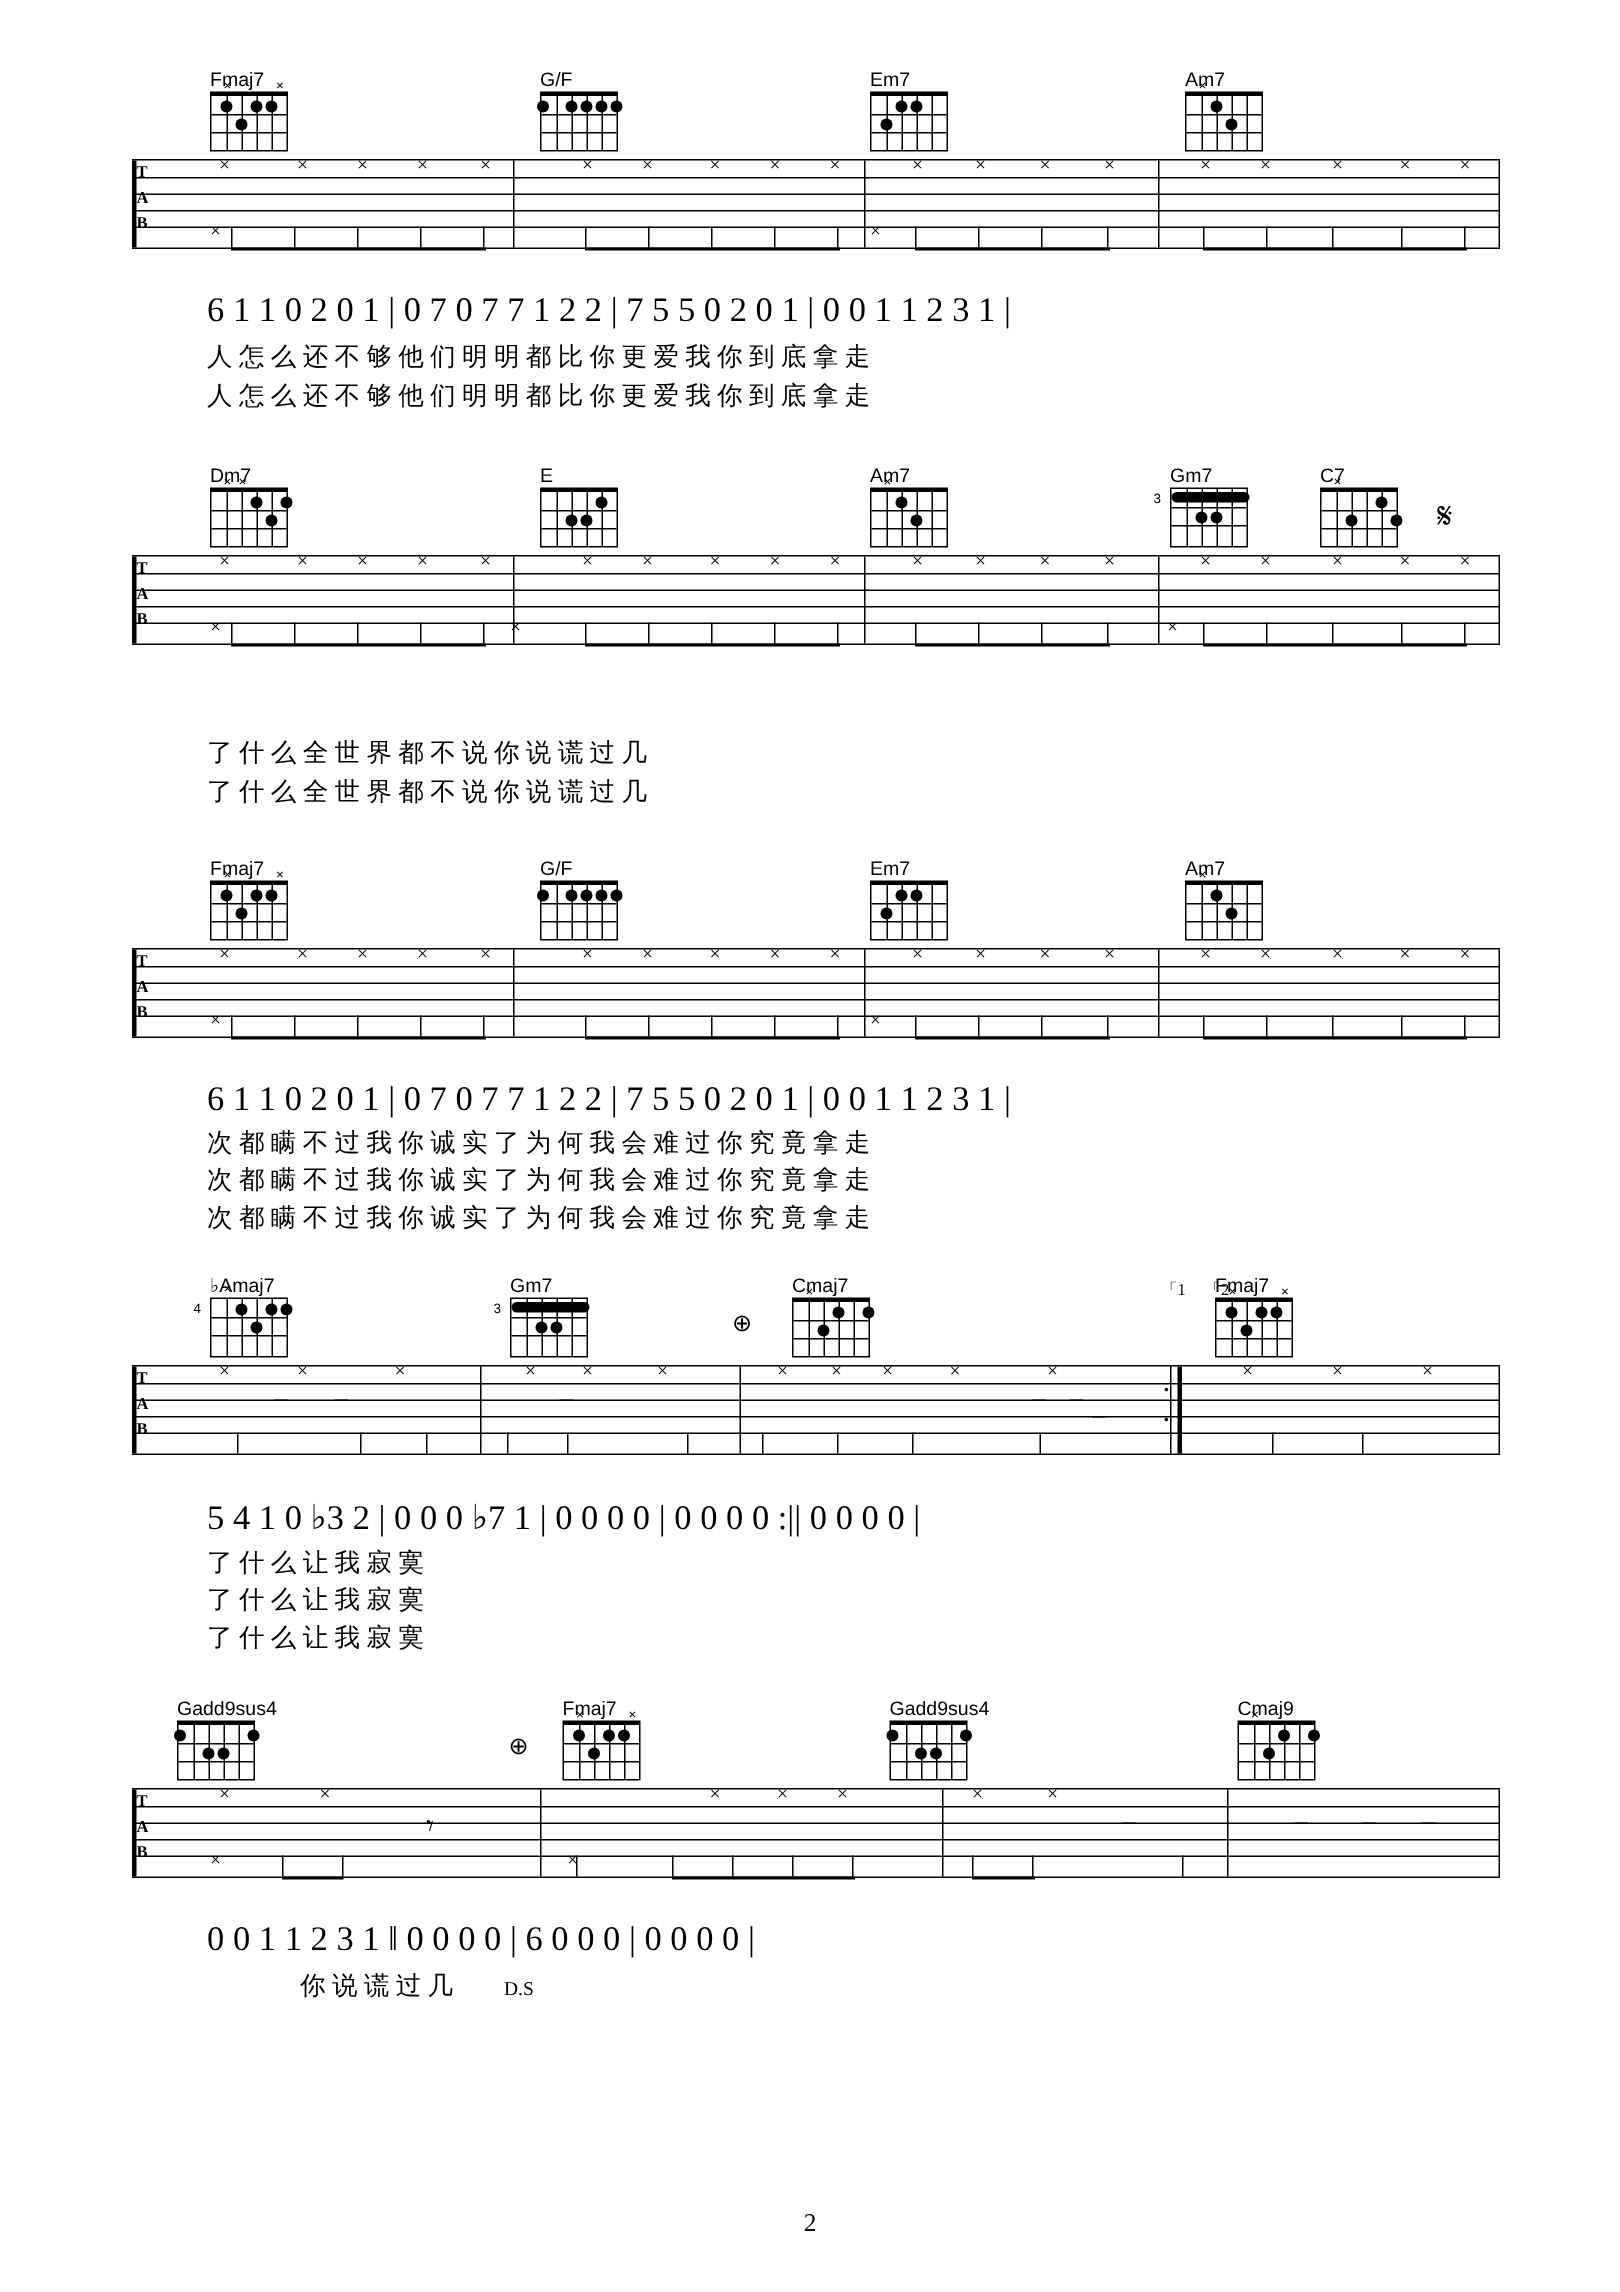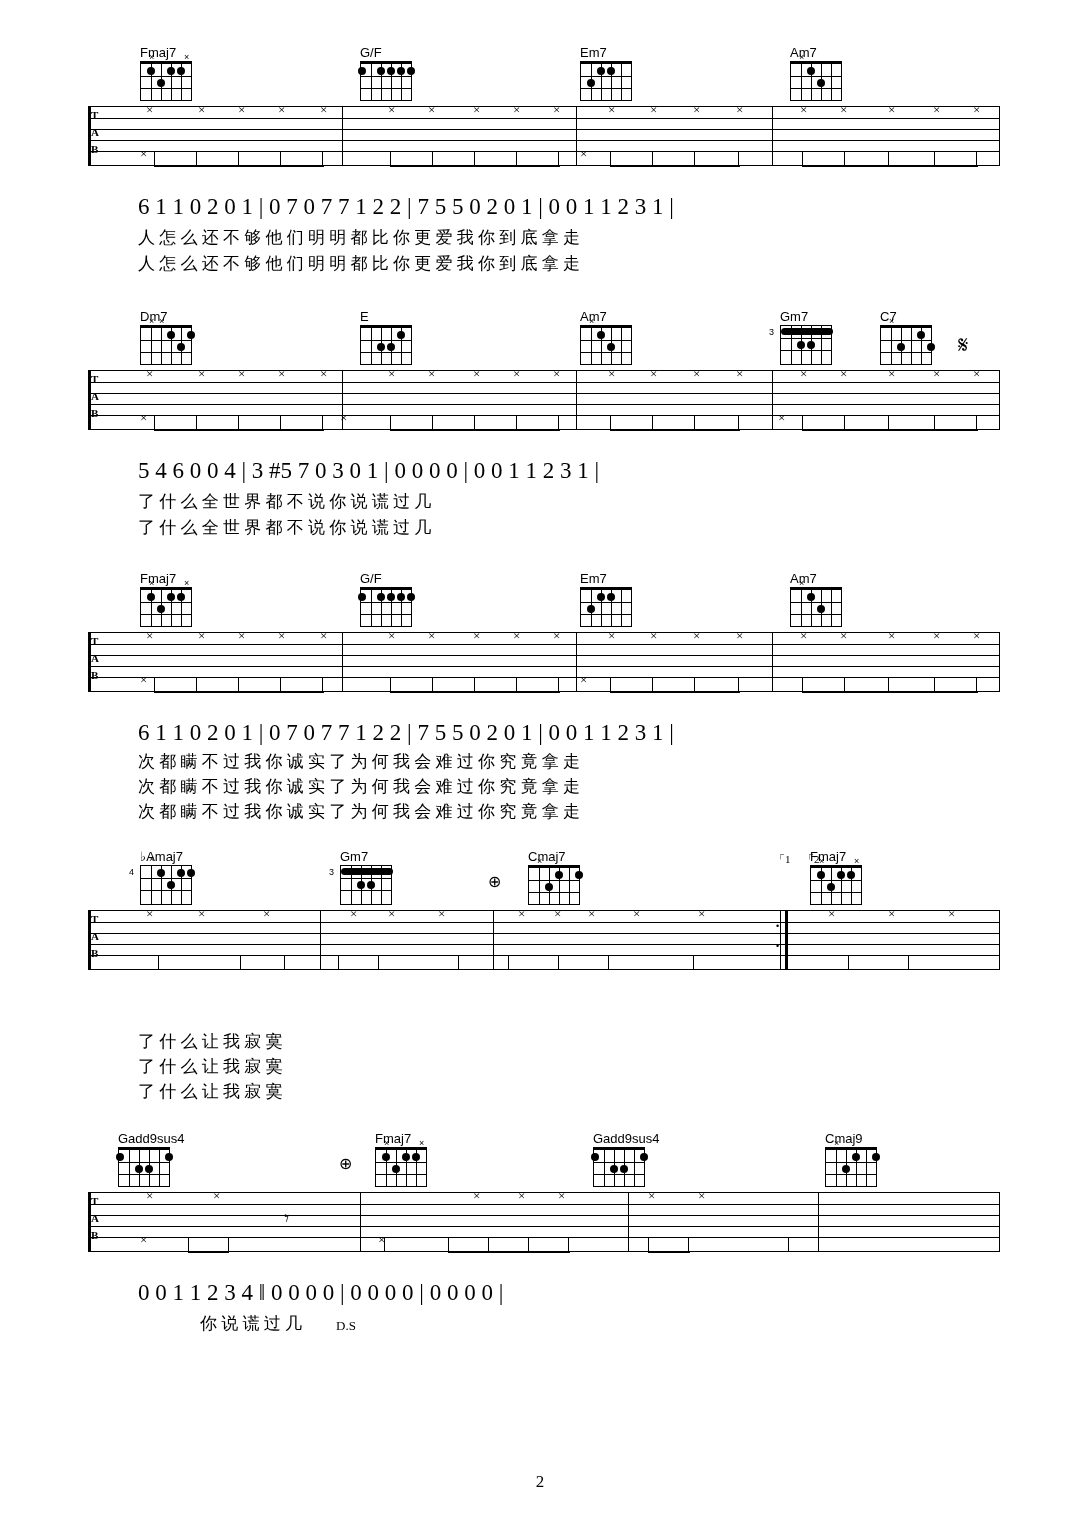--- a/index.html
+++ b/index.html
@@ -310,21 +310,20 @@
         <div class="stem" style="left:756px;top:44px;height:14px"></div>
       <div class="stem" style="left:800px;top:44px;height:14px"></div>
         <div class="stem" style="left:846px;top:44px;height:14px"></div>
         <div class="stem" style="left:888px;top:44px;height:14px"></div>
       <div class="beam" style="left:66px;top:58px;width:170px"></div>
       <div class="beam" style="left:302px;top:58px;width:170px"></div>
       <div class="beam" style="left:522px;top:58px;width:130px"></div>
       <div class="beam" style="left:714px;top:58px;width:176px"></div>
     </div>
 
-    <div class="numrow" style="left:50px;top:148px;">5   4 6 0   0 4 | 3   #5 7 0 3 0 1 |  0   0  0  0   |  0   0 1 1 2 3 1 |</div>
     <div class="lyric" style="left:50px;top:180px;">了  什 么     全 世  界 都  不  说                你 说 谎 过 几</div>
     <div class="lyric" style="left:50px;top:206px;">了  什 么     全 世  界 都  不  说                你 说 谎 过 几</div>
   </div>
 
   <div class="system" style="top:572px;">
     <div class="chord" style="left:52px;top:0;">
       <div class="cname">Fmaj7</div>
       <div class="grid">
         <div class="v" style="left:10px"></div>
           <div class="v" style="left:20px"></div>
@@ -566,20 +565,21 @@
       <div class="stem" style="left:420px;top:44px;height:14px"></div>
         <div class="stem" style="left:470px;top:44px;height:14px"></div>
       <div class="stem" style="left:520px;top:44px;height:14px"></div>
       <div class="stem" style="left:605px;top:44px;height:14px"></div>
       <div class="stem" style="left:760px;top:44px;height:14px"></div>
         <div class="stem" style="left:820px;top:44px;height:14px"></div>
       <div style="position:absolute;left:688px;top:10px;font-size:9px">•</div>
       <div style="position:absolute;left:688px;top:30px;font-size:9px">•</div>
     </div>
 
+    <div class="numrow" style="left:50px;top:148px;">5  4 1 0  ♭3 2 | 0 0 0  ♭7 1 |  0 0 0 0   |  0 0 0 0 :|| 0  0  0  0  |</div>
     <div class="lyric" style="left:50px;top:180px;">了 什 么  让 我      寂 寞</div>
     <div class="lyric" style="left:50px;top:205px;">了 什 么  让 我      寂 寞</div>
     <div class="lyric" style="left:50px;top:230px;">了 什 么  让 我      寂 寞</div>
   </div>
 
   <div class="system" style="top:1132px;">
     <div class="chord" style="left:30px;top:0;">
       <div class="cname">Gadd9sus4</div>
       <div class="grid">
         <div class="v" style="left:10px"></div>
@@ -680,21 +680,21 @@
         <div class="stem" style="left:400px;top:44px;height:14px"></div>
       <div class="stem" style="left:440px;top:44px;height:14px"></div>
         <div class="stem" style="left:480px;top:44px;height:14px"></div>
       <div class="beam" style="left:360px;top:58px;width:122px"></div>
       <div class="stem" style="left:560px;top:44px;height:14px"></div>
         <div class="stem" style="left:600px;top:44px;height:14px"></div>
       <div class="beam" style="left:560px;top:58px;width:42px"></div>
       <div class="stem" style="left:700px;top:44px;height:14px"></div>
     </div>
 
-    <div class="numrow" style="left:50px;top:148px;">0  0 1 1 2 3 4 ‖ 0  0  0  0  |  0  0  0  0  | 0 0 0 0 |</div>
+    <div class="numrow" style="left:50px;top:148px;">0  0 1 1 2 3 1 ‖ 0  0  0  0  |  6  0  0  0  | 0 0 0 0 |</div>
     <div class="lyric" style="left:112px;top:180px;">你 说 谎 过 几</div>
     <div class="lyric small" style="left:248px;top:186px;font-size:13px;">D.S</div>
   </div>
 
   <div class="pagenum" style="top:1472px;">2</div>
 
 
 </div>
 
 </body></html>

